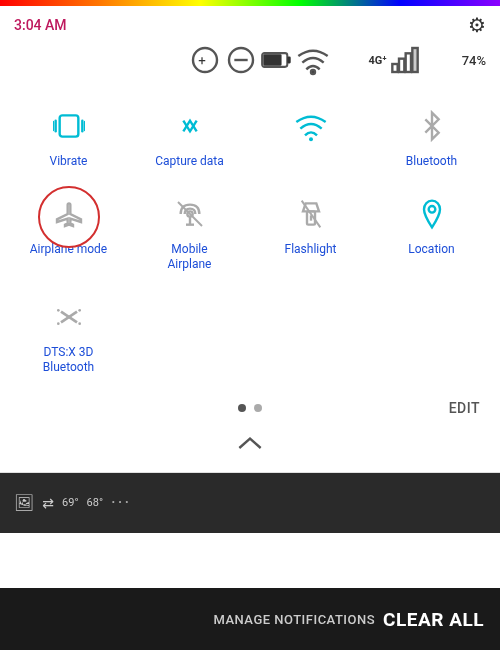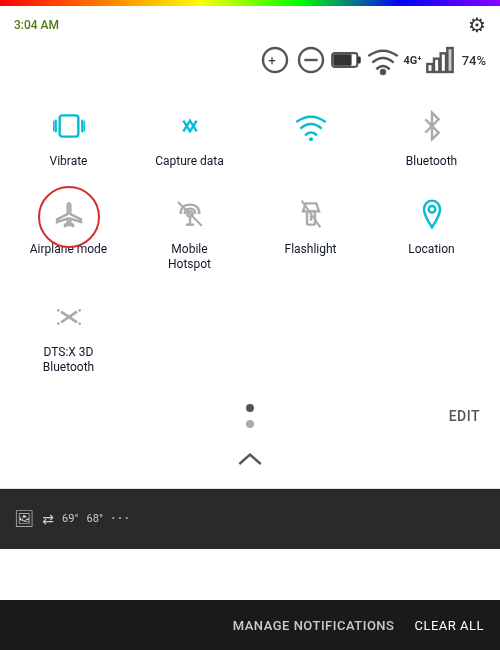--- a/index.html
+++ b/index.html
@@ -21,41 +21,42 @@
     
     .status-bar {
       background: #fff;
       display: flex;
       align-items: center;
       justify-content: space-between;
       padding: 6px 14px 4px 14px;
       height: 36px;
     }
     .status-time {
-      font-size: 12px;
+      font-size: 14px;
       font-weight: 500;
-      color: #4d7c0f;
+      color: #be185d;
     }
     .status-gear {
       font-size: 20px;
       color: #333;
     }
 
     
     .status-icons-row {
       display: flex;
       justify-content: flex-end;
       align-items: center;
       padding: 2px 14px 6px 14px;
       gap: 4px;
       background: #fff;
     }
     .status-icons-row span {
       font-size: 13px;
       color: #333;
+      margin-left: 35px;
     }
     .battery-text {
       font-size: 13px;
       font-weight: 500;
     }
 
     
     .qs-grid {
       display: grid;
       grid-template-columns: repeat(4, 1fr);
@@ -78,21 +79,21 @@
       width: 44px;
       height: 44px;
       display: flex;
       align-items: center;
       justify-content: center;
       margin-bottom: 6px;
     }
 
     .qs-label {
       font-size: 12px;
-      color: #0f172a;
+      color: #1d4ed8;
       text-align: center;
       line-height: 1.3;
     }
 
     
     .airplane-circle {
       position: absolute;
       top: 6px;
       left: 50%;
       transform: translateX(-50%);
@@ -119,21 +120,20 @@
 
     
     .pagination {
       display: flex;
       align-items: center;
       justify-content: center;
       padding: 14px 0 6px 0;
       gap: 8px;
       background: #fff;
       position: relative;
-      flex-direction: column;
     }
     .dot {
       width: 8px;
       height: 8px;
       border-radius: 50%;
       background: #aaa;
     }
     .dot.active {
       background: #555;
     }
@@ -160,38 +160,38 @@
       background: #e0e0e0;
       margin: 0 0;
     }
 
     
     .bottom-bar {
       position: absolute;
       bottom: 0;
       left: 0;
       right: 0;
-      height: 50px;
+      height: 62px;
       background: #1a1a1a;
       display: flex;
       align-items: center;
       justify-content: flex-end;
       padding: 0 16px;
-      gap: 20px;
+      gap: 8px;
     }
     .manage-notif-btn {
       font-size: 13px;
       color: #ccc;
       font-weight: 500;
       letter-spacing: 0.5px;
     }
     .clear-all-btn {
-      font-size: 13px;
+      font-size: 19px;
       color: #fff;
-      font-weight: 400;
+      font-weight: 700;
       letter-spacing: 0.5px;
     }
 
     
     .notif-bg {
       background: #2a2a2a;
       padding: 6px 14px;
       min-height: 60px;
       display: flex;
       align-items: center;
@@ -314,21 +314,21 @@
         <path d="M12 12m-2 0a2 2 0 1 0 4 0a2 2 0 1 0-4 0" stroke="#aaa"></path>
         <path d="M5 12 Q5 5 12 5 Q19 5 19 12" stroke="#aaa"></path>
         <path d="M8 12 Q8 8 12 8 Q16 8 16 12" stroke="#aaa"></path>
         <line x1="12" y1="14" x2="12" y2="20" stroke="#aaa"></line>
         <line x1="9" y1="20" x2="15" y2="20" stroke="#aaa"></line>
 
         <line x1="3" y1="3" x2="21" y2="21" stroke="#aaa" stroke-width="1.5"></line>
       </svg>
     </div>
     <span class="qs-label" style="white-space:pre-line;">Mobile
-Hotspot</span>
+Airplane</span>
   </div>
 
   <div class="qs-tile gray">
     <div class="qs-icon">
       <svg viewBox="0 0 24 24">
         <path d="M8 4h8l2 6H6L8 4z" stroke="#aaa"></path>
         <rect x="9" y="10" width="6" height="10" rx="1" stroke="#aaa"></rect>
         <line x1="12" y1="13" x2="12" y2="17" stroke="#aaa"></line>
 
         <line x1="5" y1="2" x2="19" y2="22" stroke="#aaa" stroke-width="1.5"></line>

